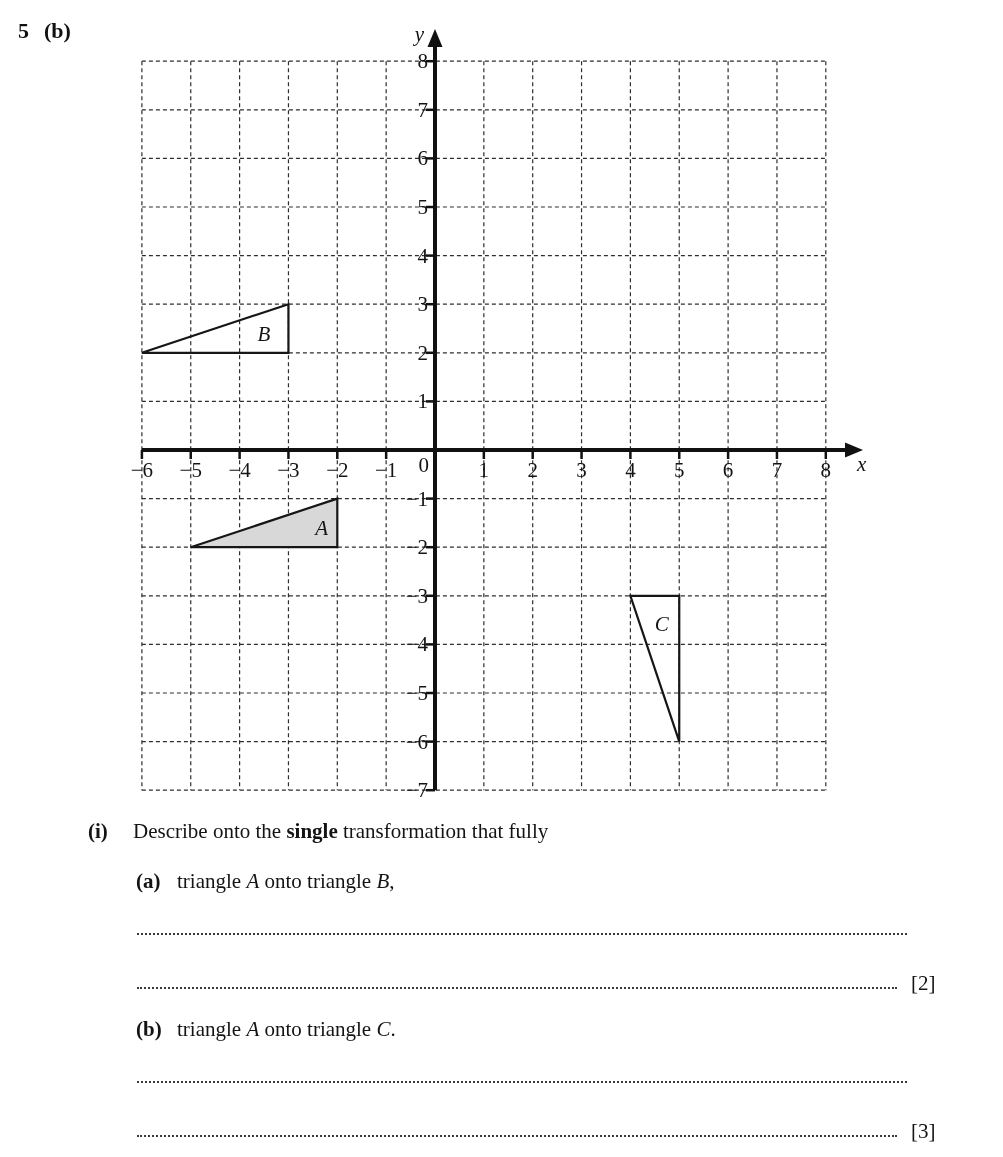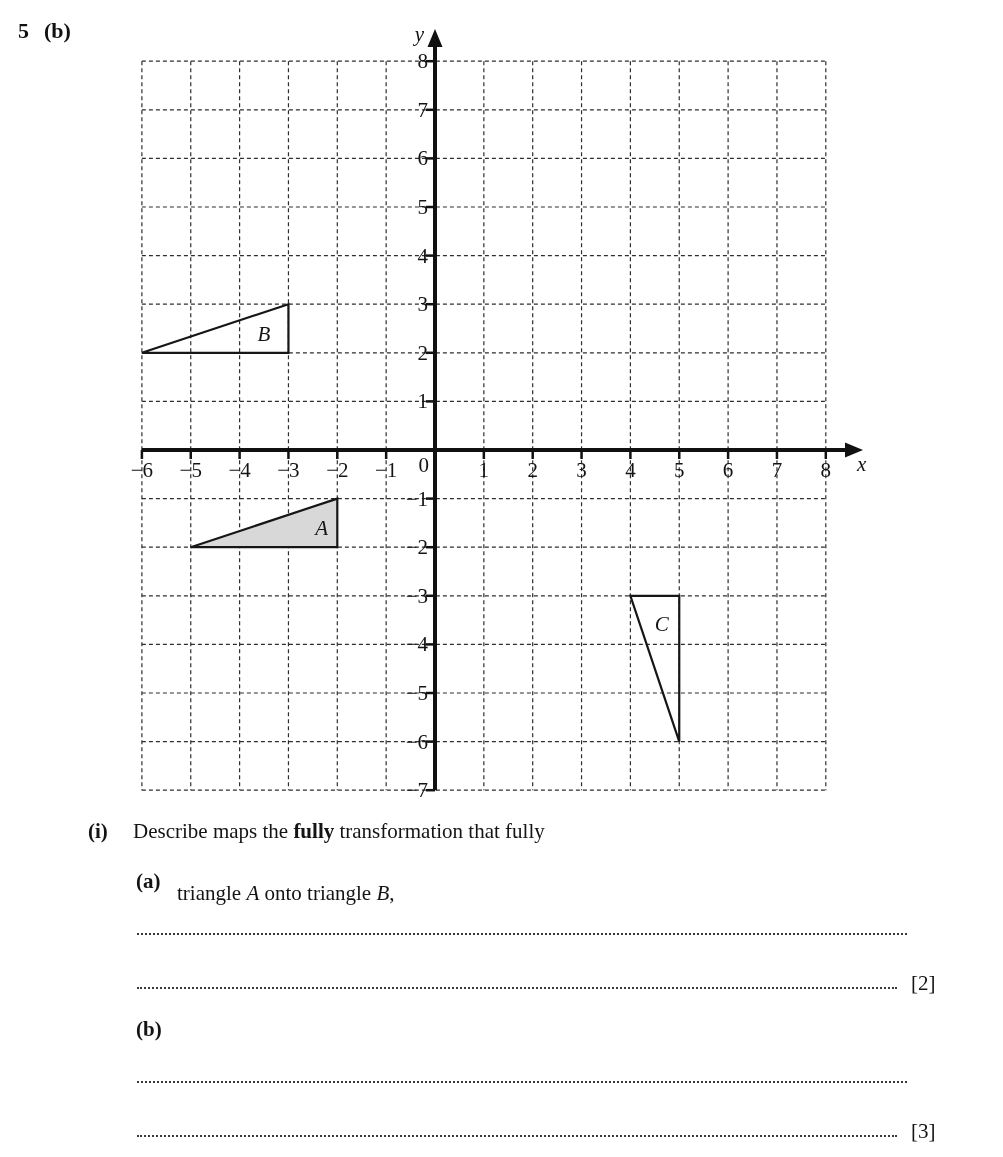--- a/index.html
+++ b/index.html
@@ -123,32 +123,33 @@
       <text x="424" y="41" text-anchor="end" font-size="21px" font-style="italic">y</text>
       <polygon points="141.89999999999998,352.8 288.45,352.8 288.45,304.2" fill="none" stroke="#161616" stroke-width="2.2" stroke-linejoin="miter"></polygon>
       <text x="264.025" y="341.332" text-anchor="middle" font-size="21px" font-style="italic">B</text>
       <polygon points="190.75,547.2 337.3,547.2 337.3,498.6" fill="#d8d8d8" stroke="#161616" stroke-width="2.2" stroke-linejoin="miter"></polygon>
       <text x="321.668" y="534.76" text-anchor="middle" font-size="21px" font-style="italic">A</text>
       <polygon points="630.4,595.8 679.25,595.8 679.25,741.6" fill="none" stroke="#161616" stroke-width="2.2" stroke-linejoin="miter"></polygon>
       <text x="661.664" y="630.988" text-anchor="middle" font-size="21px" font-style="italic">C</text>
     </svg>
 
   <span class="abs t b" style="left:88px; top:819px;">(i)</span>
-  <span class="abs t" style="left:133px; top:819px;"><span>Describe maps the </span><span class="b">fully</span><span> transformation that fully</span></span>
+  <span class="abs t" style="left:133px; top:819px;"><span>Describe onto the </span><span class="b">single</span><span> transformation that fully</span></span>
 
   <span class="abs t b" style="left:136px; top:869px;">(a)</span>
-  <span class="abs t" style="left:177px; top:869px;margin-top:12px;"><span>triangle </span><span class="it">A</span><span> onto triangle </span><span class="it">B</span><span>,</span></span>
+  <span class="abs t" style="left:177px; top:869px;"><span>triangle </span><span class="it">A</span><span> onto triangle </span><span class="it">B</span><span>,</span></span>
 
   <div class="abs dotline" style="left:137px; top:920px; width:770px;"></div>
   <div class="abs marksrow" style="left:137px; top:964px;">
     <div class="dotline" style="width:760px;"></div>
     <span class="marks">[2]</span>
   </div>
 
   <span class="abs t b" style="left:136px; top:1017px;">(b)</span>
+  <span class="abs t" style="left:177px; top:1017px;"><span>triangle </span><span class="it">A</span><span> onto triangle </span><span class="it">C</span><span>.</span></span>
 
   <div class="abs dotline" style="left:137px; top:1068px; width:770px;"></div>
   <div class="abs marksrow" style="left:137px; top:1112px;">
     <div class="dotline" style="width:760px;"></div>
     <span class="marks">[3]</span>
   </div>
 
 </div>
 
 </body></html>

